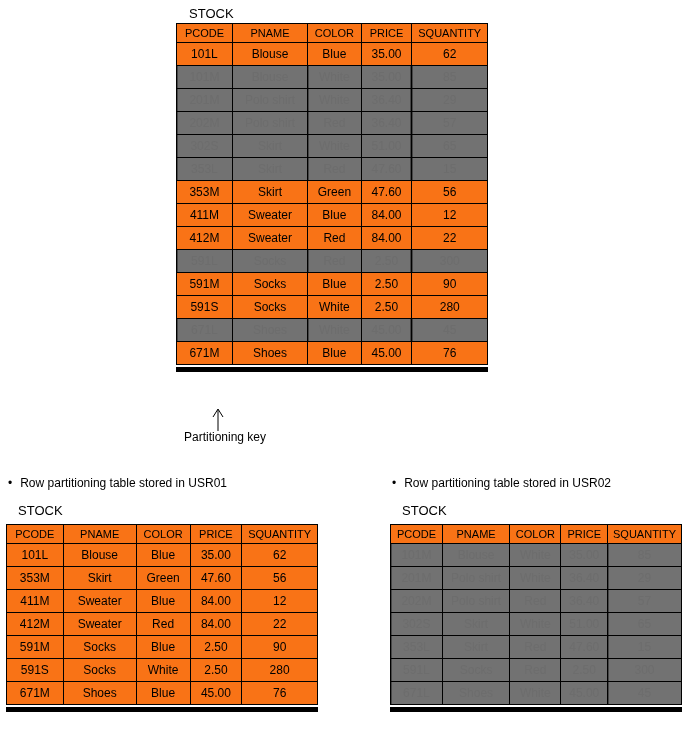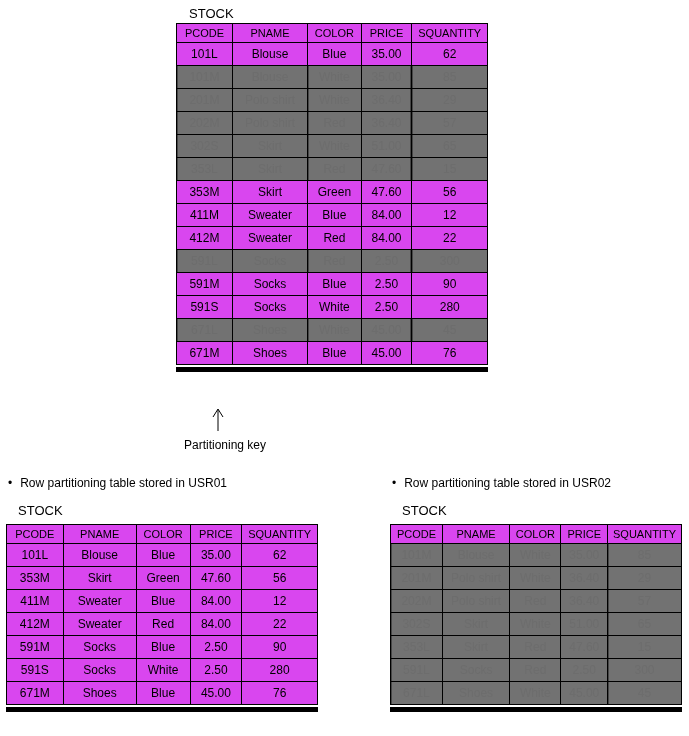--- a/index.html
+++ b/index.html
@@ -13,21 +13,21 @@
     position: relative;
     font-family: "Liberation Sans", sans-serif;
     color: #000000;
     overflow: hidden;
   }
 
   
   .tbl {
     border-collapse: collapse;
     font-size: 12px;
-    background: #d946ef;
+    background: #f97316;
   }
   .tbl td, .tbl th {
     border: 1px solid #000000;
     text-align: center;
     font-weight: normal;
     white-space: nowrap;
   }
   .tbl .hdr td {
     font-size: 11px;
     padding: 3px 5px;
@@ -81,21 +81,20 @@
   #part-key-arrow {
     position: absolute;
     left: 32px;
     top: 0px;
   }
   #part-key-label {
     position: absolute;
     left: 8px;
     top: 22px;
     font-size: 12px;
-    margin-top: 8px;
   }
 
   
   .bullet-row {
     position: absolute;
     font-size: 12px;
     display: flex;
     align-items: flex-start;
     gap: 8px;
   }

